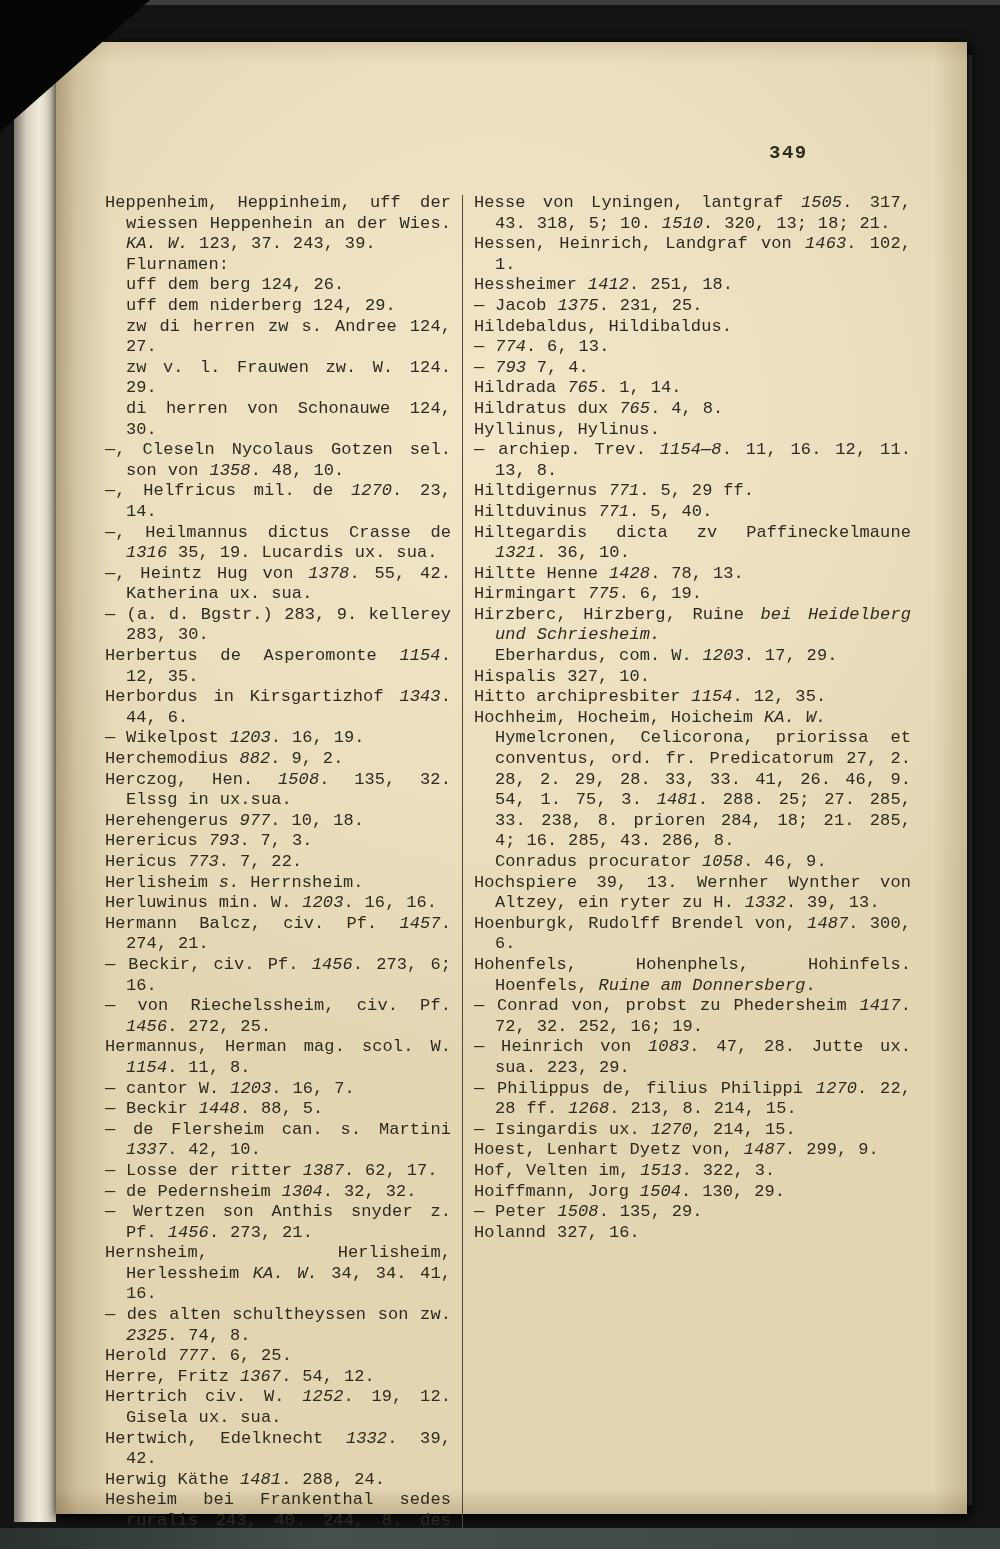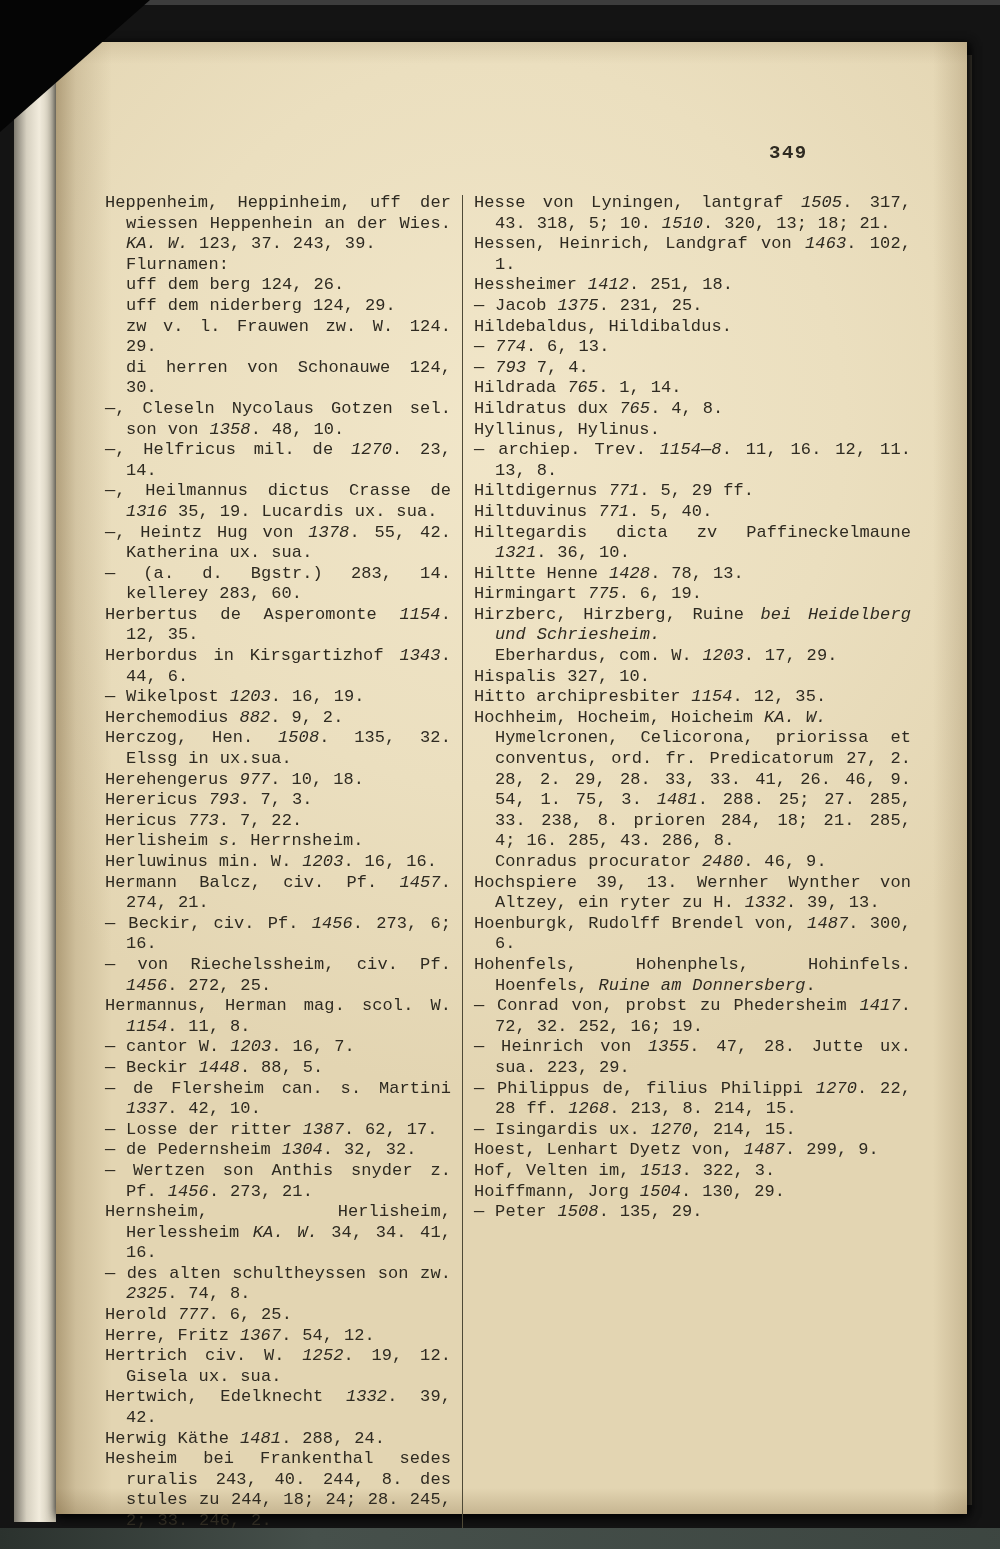--- a/index.html
+++ b/index.html
@@ -41,27 +41,28 @@
   <div class="page-fore-edge"></div>
 
   <div class="page">
     <div class="page-number">349</div>
     <div class="columns">
       <div class="col-left">
           <p class="entry">Heppenheim, Heppinheim, uff der wiessen Heppenhein an der Wies. <i>KA. W.</i> 123, 37. 243, 39.</p>
           <p class="entry sub">Flurnamen:</p>
           <p class="entry sub">uff dem berg 124, 26.</p>
           <p class="entry sub">uff dem niderberg 124, 29.</p>
+          <p class="entry sub">zw di herren zw s. Andree 124, 27.</p>
           <p class="entry sub">zw v. l. Frauwen zw. W. 124. 29.</p>
           <p class="entry sub">di herren von Schonauwe 124, 30.</p>
           <p class="entry">—, Cleseln Nycolaus Gotzen sel. son von <i>1358</i>. 48, 10.</p>
           <p class="entry">—, Helfricus mil. de <i>1270</i>. 23, 14.</p>
           <p class="entry">—, Heilmannus dictus Crasse de <i>1316</i> 35, 19. Lucardis ux. sua.</p>
           <p class="entry">—, Heintz Hug von <i>1378</i>. 55, 42. Katherina ux. sua.</p>
-          <p class="entry">— (a. d. Bgstr.) 283, 14. kellerey 283, 60.</p>
+          <p class="entry">— (a. d. Bgstr.) 283, 9. kellerey 283, 30.</p>
           <p class="entry">Herbertus de Asperomonte <i>1154</i>. 12, 35.</p>
           <p class="entry">Herbordus in Kirsgartizhof <i>1343</i>. 44, 6.</p>
           <p class="entry">— Wikelpost <i>1203</i>. 16, 19.</p>
           <p class="entry">Herchemodius <i>882</i>. 9, 2.</p>
           <p class="entry">Herczog, Hen. <i>1508</i>. 135, 32. Elssg in ux.sua.</p>
           <p class="entry">Herehengerus <i>977</i>. 10, 18.</p>
           <p class="entry">Herericus <i>793</i>. 7, 3.</p>
           <p class="entry">Hericus <i>773</i>. 7, 22.</p>
           <p class="entry">Herlisheim <i>s.</i> Herrnsheim.</p>
           <p class="entry">Herluwinus min. W. <i>1203</i>. 16, 16.</p>
@@ -101,31 +102,32 @@
           <p class="entry">Hiltduvinus <i>771</i>. 5, 40.</p>
           <p class="entry">Hiltegardis dicta zv Paffineckelmaune <i>1321</i>. 36, 10.</p>
           <p class="entry">Hiltte Henne <i>1428</i>. 78, 13.</p>
           <p class="entry">Hirmingart <i>775</i>. 6, 19.</p>
           <p class="entry">Hirzberc, Hirzberg, Ruine <i>bei Heidelberg und Schriesheim.</i></p>
           <p class="entry sub">Eberhardus, com. W. <i>1203</i>. 17, 29.</p>
           <p class="entry">Hispalis 327, 10.</p>
           <p class="entry">Hitto archipresbiter <i>1154</i>. 12, 35.</p>
           <p class="entry">Hochheim, Hocheim, Hoicheim <i>KA. W.</i></p>
           <p class="entry sub">Hymelcronen, Celicorona, priorissa et conventus, ord. fr. Predicatorum 27, 2. 28, 2. 29, 28. 33, 33. 41, 26. 46, 9. 54, 1. 75, 3. <i>1481</i>. 288. 25; 27. 285, 33. 238, 8. prioren 284, 18; 21. 285, 4; 16. 285, 43. 286, 8.</p>
-          <p class="entry sub">Conradus procurator <i>2480</i>. 46, 9.</p>
+          <p class="entry sub">Conradus procurator <i>1058</i>. 46, 9.</p>
           <p class="entry">Hochspiere 39, 13. Wernher Wynther von Altzey, ein ryter zu H. <i>1332</i>. 39, 13.</p>
           <p class="entry">Hoenburgk, Rudolff Brendel von, <i>1487</i>. 300, 6.</p>
           <p class="entry">Hohenfels, Hohenphels, Hohinfels. Hoenfels, <i>Ruine am Donnersberg</i>.</p>
           <p class="entry">— Conrad von, probst zu Phedersheim <i>1417</i>. 72, 32. 252, 16; 19.</p>
-          <p class="entry">— Heinrich von <i>1355</i>. 47, 28. Jutte ux. sua. 223, 29.</p>
+          <p class="entry">— Heinrich von <i>1083</i>. 47, 28. Jutte ux. sua. 223, 29.</p>
           <p class="entry">— Philippus de, filius Philippi <i>1270</i>. 22, 28 ff. <i>1268</i>. 213, 8. 214, 15.</p>
           <p class="entry">— Isingardis ux. <i>1270</i>, 214, 15.</p>
           <p class="entry">Hoest, Lenhart Dyetz von, <i>1487</i>. 299, 9.</p>
           <p class="entry">Hof, Velten im, <i>1513</i>. 322, 3.</p>
           <p class="entry">Hoiffmann, Jorg <i>1504</i>. 130, 29.</p>
           <p class="entry">— Peter <i>1508</i>. 135, 29.</p>
+          <p class="entry">Holannd 327, 16.</p>
         </div>
     </div>
   </div>
 
   <div class="book-corner"></div>
   <div class="photo-bottom-strip"></div>
 </div>
 
 </body></html>

